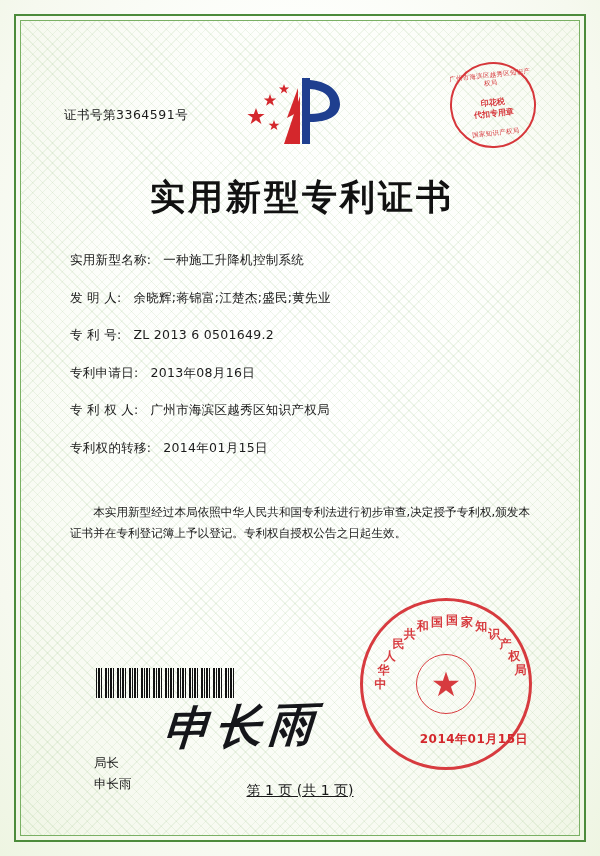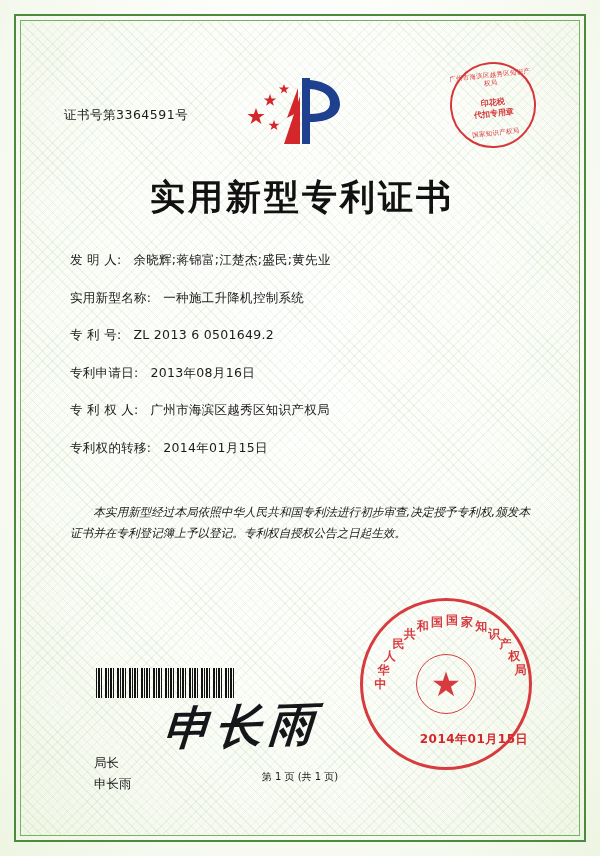--- a/index.html
+++ b/index.html
@@ -96,21 +96,20 @@
   }
   .field .val{
     margin-left:12px;letter-spacing:0.3px;
   }
 
   
   .body{
     position:absolute;left:46px;right:46px;top:478px;
     font-size:11.6px;color:#1a1a1a;line-height:1.85;
     text-align:justify;
-    font-style:italic;
   }
   .body p{margin:0 0 2px 0;text-indent:2em;}
 
   
   .barcode{
     position:absolute;left:72px;top:644px;
     width:140px;height:30px;
     background-image:repeating-linear-gradient(
       to right,
       #111 0 1px, transparent 1px 2px,
@@ -161,22 +160,22 @@
     border:1.5px solid #d4272c;
   }
   .seal-date{
     position:absolute;right:48px;bottom:84px;
     font-size:12px;color:#d4272c;font-weight:bold;
     letter-spacing:0.5px;
   }
 
   
   .footer{
-    position:absolute;left:0;right:0;bottom:48px;
-    text-align:center;font-size:10px;color:#1a1a1a;
+    position:absolute;left:0;right:0;bottom:32px;
+    text-align:center;font-size:14px;color:#1a1a1a;text-decoration:underline;
   }
 </style>
 </head>
 <body>
 
 <div class="page">
   <div class="border-outer"></div>
   <div class="border-inner"></div>
   <div class="guilloche"></div>
 
@@ -202,26 +201,26 @@
     <div class="seal-top">
       <div class="arc-top">广州市海滨区越秀区知识产权局</div>
       <div class="mid">印花税<br>代扣专用章</div>
       <div class="arc-bot">国家知识产权局</div>
     </div>
 
     <div class="title">实用新型专利证书</div>
 
     <div class="fields">
       <div class="field">
+        <div class="lab">实用新型名称:</div>
+        <div class="val">一种施工升降机控制系统</div>
+      </div>
+      <div class="field">
         <div class="lab">发 明 人:</div>
         <div class="val">余晓辉;蒋锦富;江楚杰;盛民;黄先业</div>
-      </div>
-      <div class="field">
-        <div class="lab">实用新型名称:</div>
-        <div class="val">一种施工升降机控制系统</div>
       </div>
       <div class="field">
         <div class="lab">专 利 号:</div>
         <div class="val">ZL 2013 6 0501649.2</div>
       </div>
       <div class="field">
         <div class="lab">专利申请日:</div>
         <div class="val">2013年08月16日</div>
       </div>
       <div class="field">

